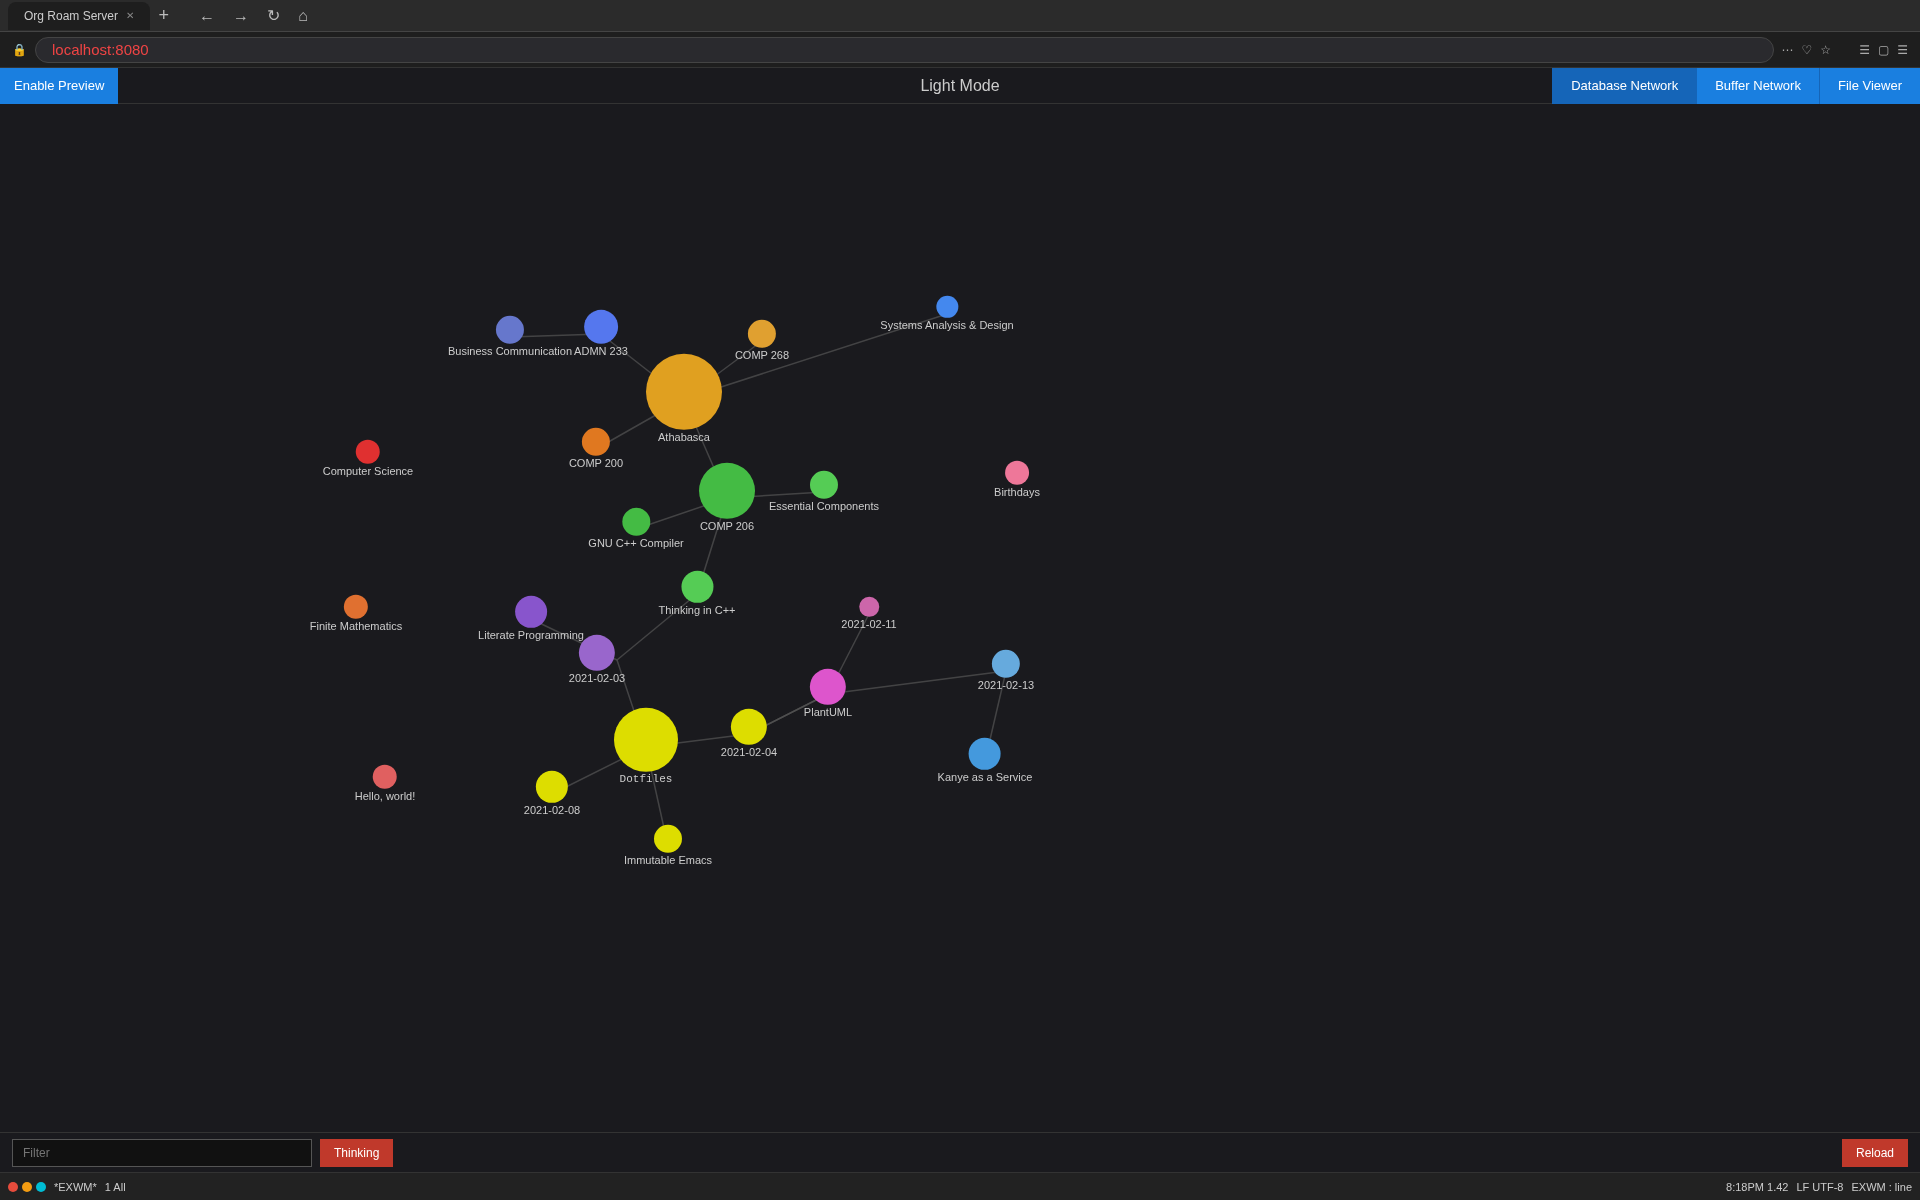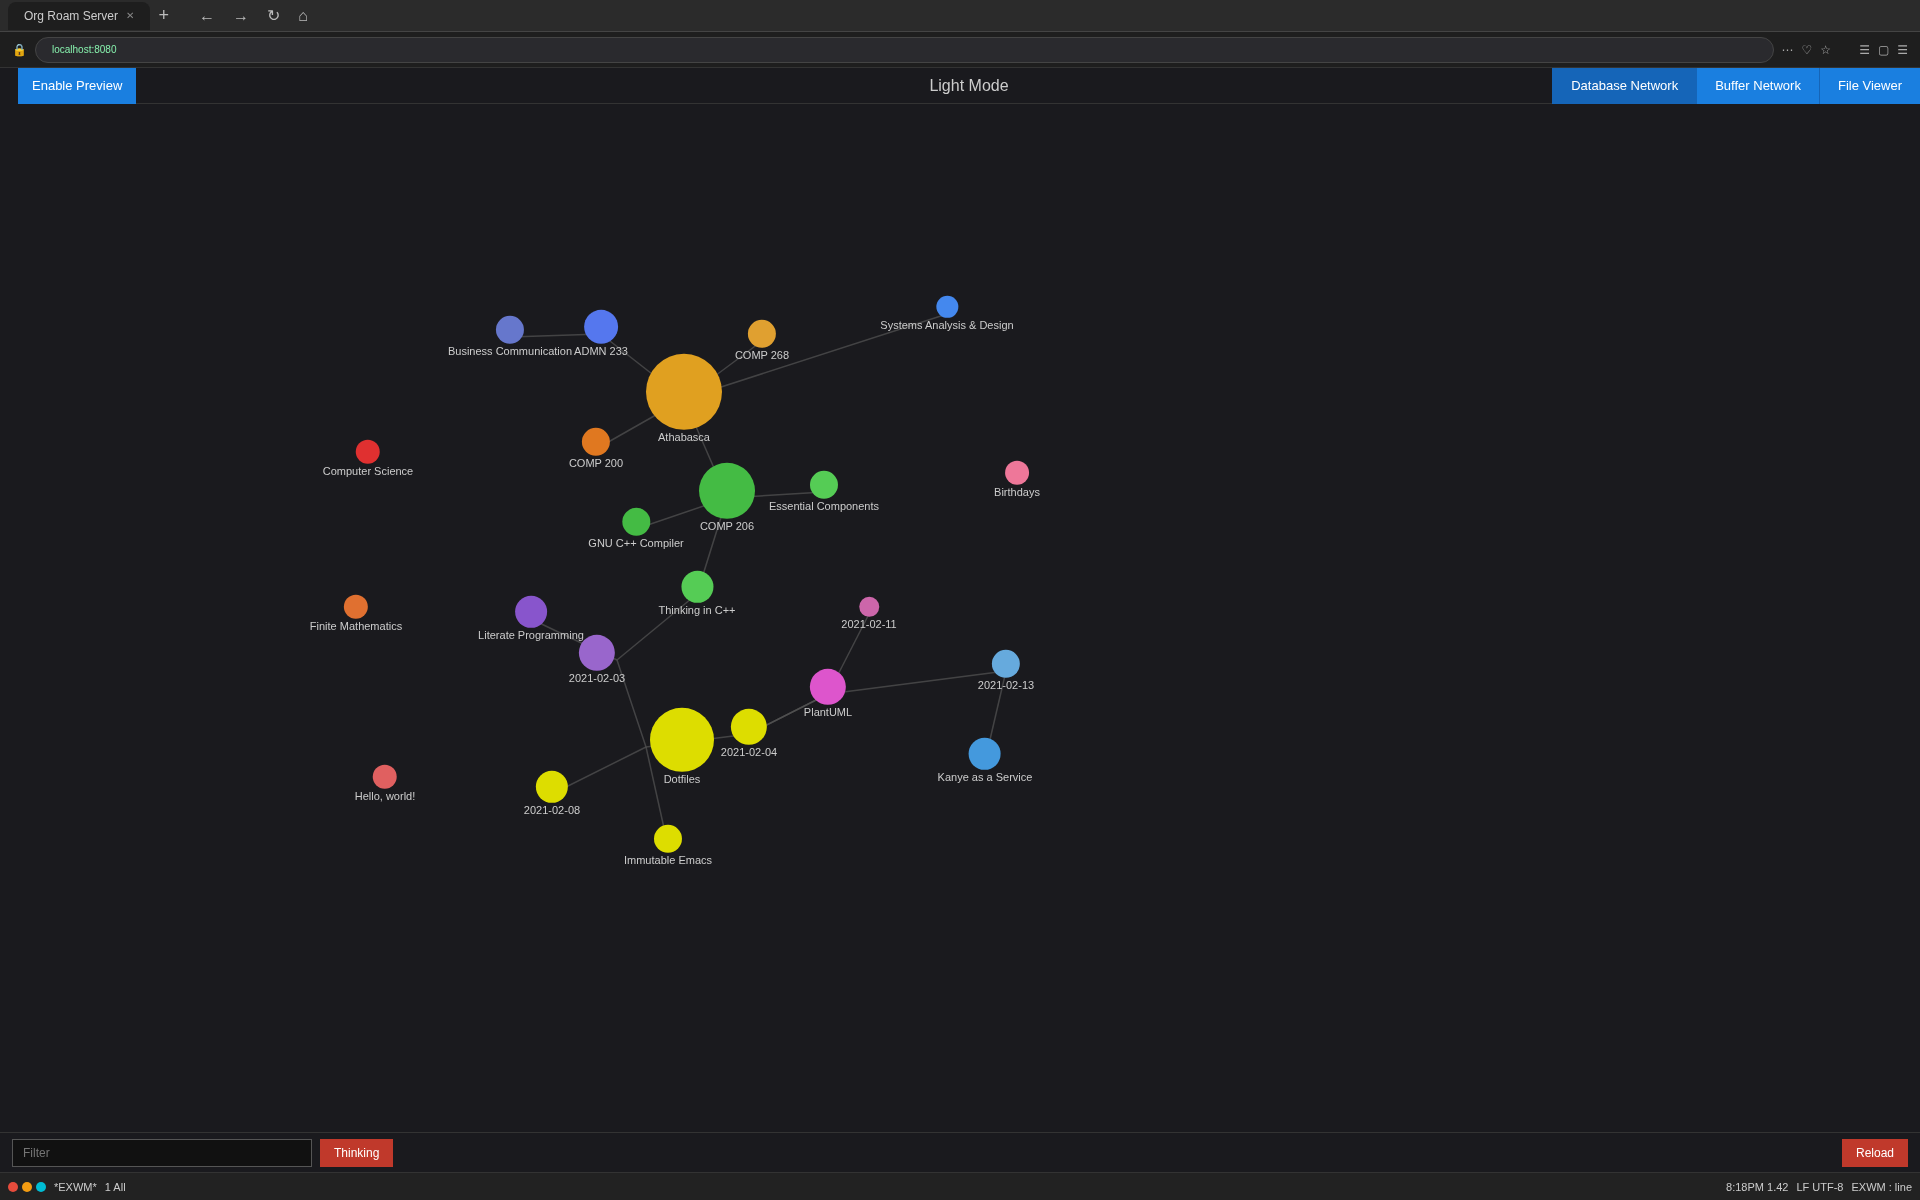--- a/index.html
+++ b/index.html
@@ -39,36 +39,35 @@
       align-items: center;
       padding: 0 12px;
       gap: 8px;
       border-bottom: 1px solid #333;
     }
     .address-input {
       flex: 1;
       background: #2a2a2e;
       border: 1px solid #444;
       border-radius: 20px;
-      color: #86efac;
+      color: #ef4444;
       padding: 4px 16px;
-      font-size: 10px;
+      font-size: 15px;
       height: 26px;
     }
     .browser-right-icons { display: flex; gap: 8px; align-items: center; color: #aaa; }
 
     
     .app-header {
       background: #1a1a1e;
       height: 36px;
       display: flex;
       align-items: center;
       border-bottom: 1px solid #333;
       position: relative;
-      margin-left: 18px;
     }
     .enable-preview-btn {
       background: #1a7fe0;
       color: #fff;
       border: none;
       padding: 6px 14px;
       cursor: pointer;
       font-size: 13px;
       height: 36px;
     }
@@ -334,21 +333,21 @@
       <span class="node-label">PlantUML</span>
     </div>
     <div class="node" style="left: 1006px; top: 567px;">
       <span class="node-circle" style="width: 28px; height: 28px; background: rgb(102, 170, 221);"></span>
       <span class="node-label">2021-02-13</span>
     </div>
     <div class="node" style="left: 985px; top: 657px;">
       <span class="node-circle" style="width: 32px; height: 32px; background: rgb(68, 153, 221);"></span>
       <span class="node-label">Kanye as a Service</span>
     </div>
-    <div class="node" style="left: 682px; top: 643px;">
+    <div class="node" style="left: 646px; top: 643px; font-family: Liberation Mono, monospace;">
       <span class="node-circle" style="width: 64px; height: 64px; background: rgb(221, 221, 0);"></span>
       <span class="node-label">Dotfiles</span>
     </div>
     <div class="node" style="left: 749px; top: 630px;">
       <span class="node-circle" style="width: 36px; height: 36px; background: rgb(221, 221, 0);"></span>
       <span class="node-label">2021-02-04</span>
     </div>
     <div class="node" style="left: 385px; top: 680px;">
       <span class="node-circle" style="width: 24px; height: 24px; background: rgb(224, 96, 96);"></span>
       <span class="node-label">Hello, world!</span>

